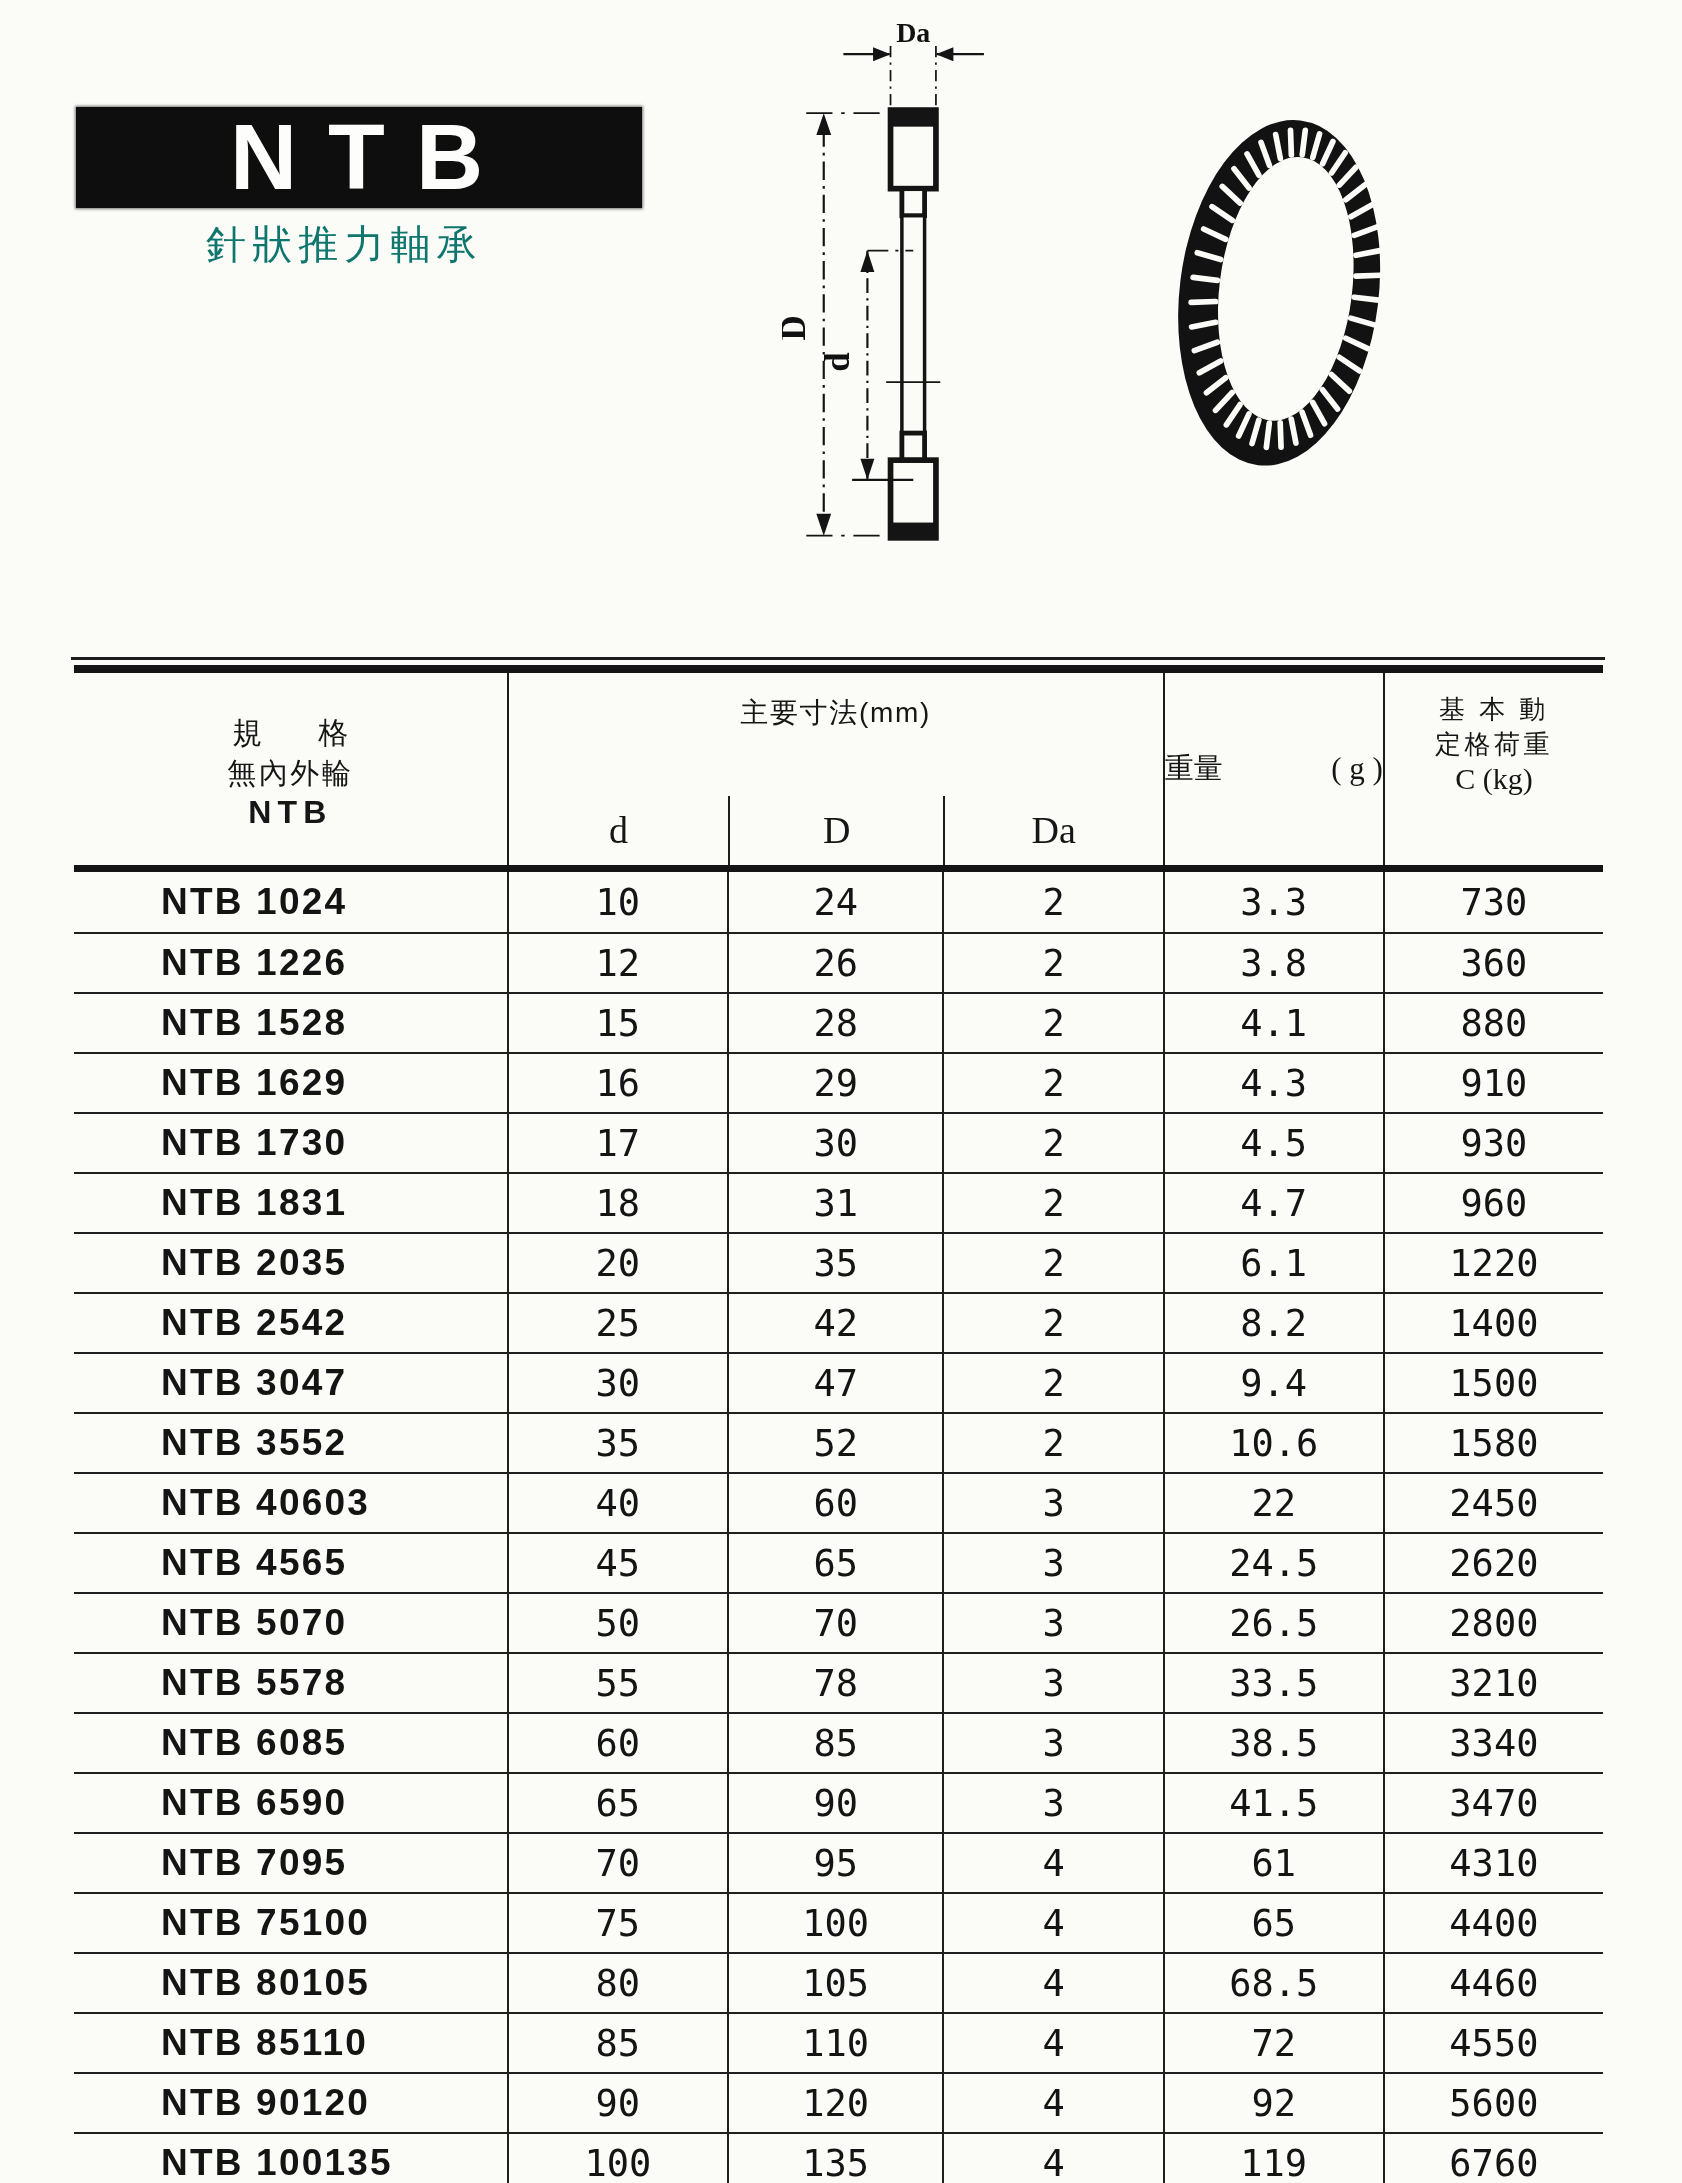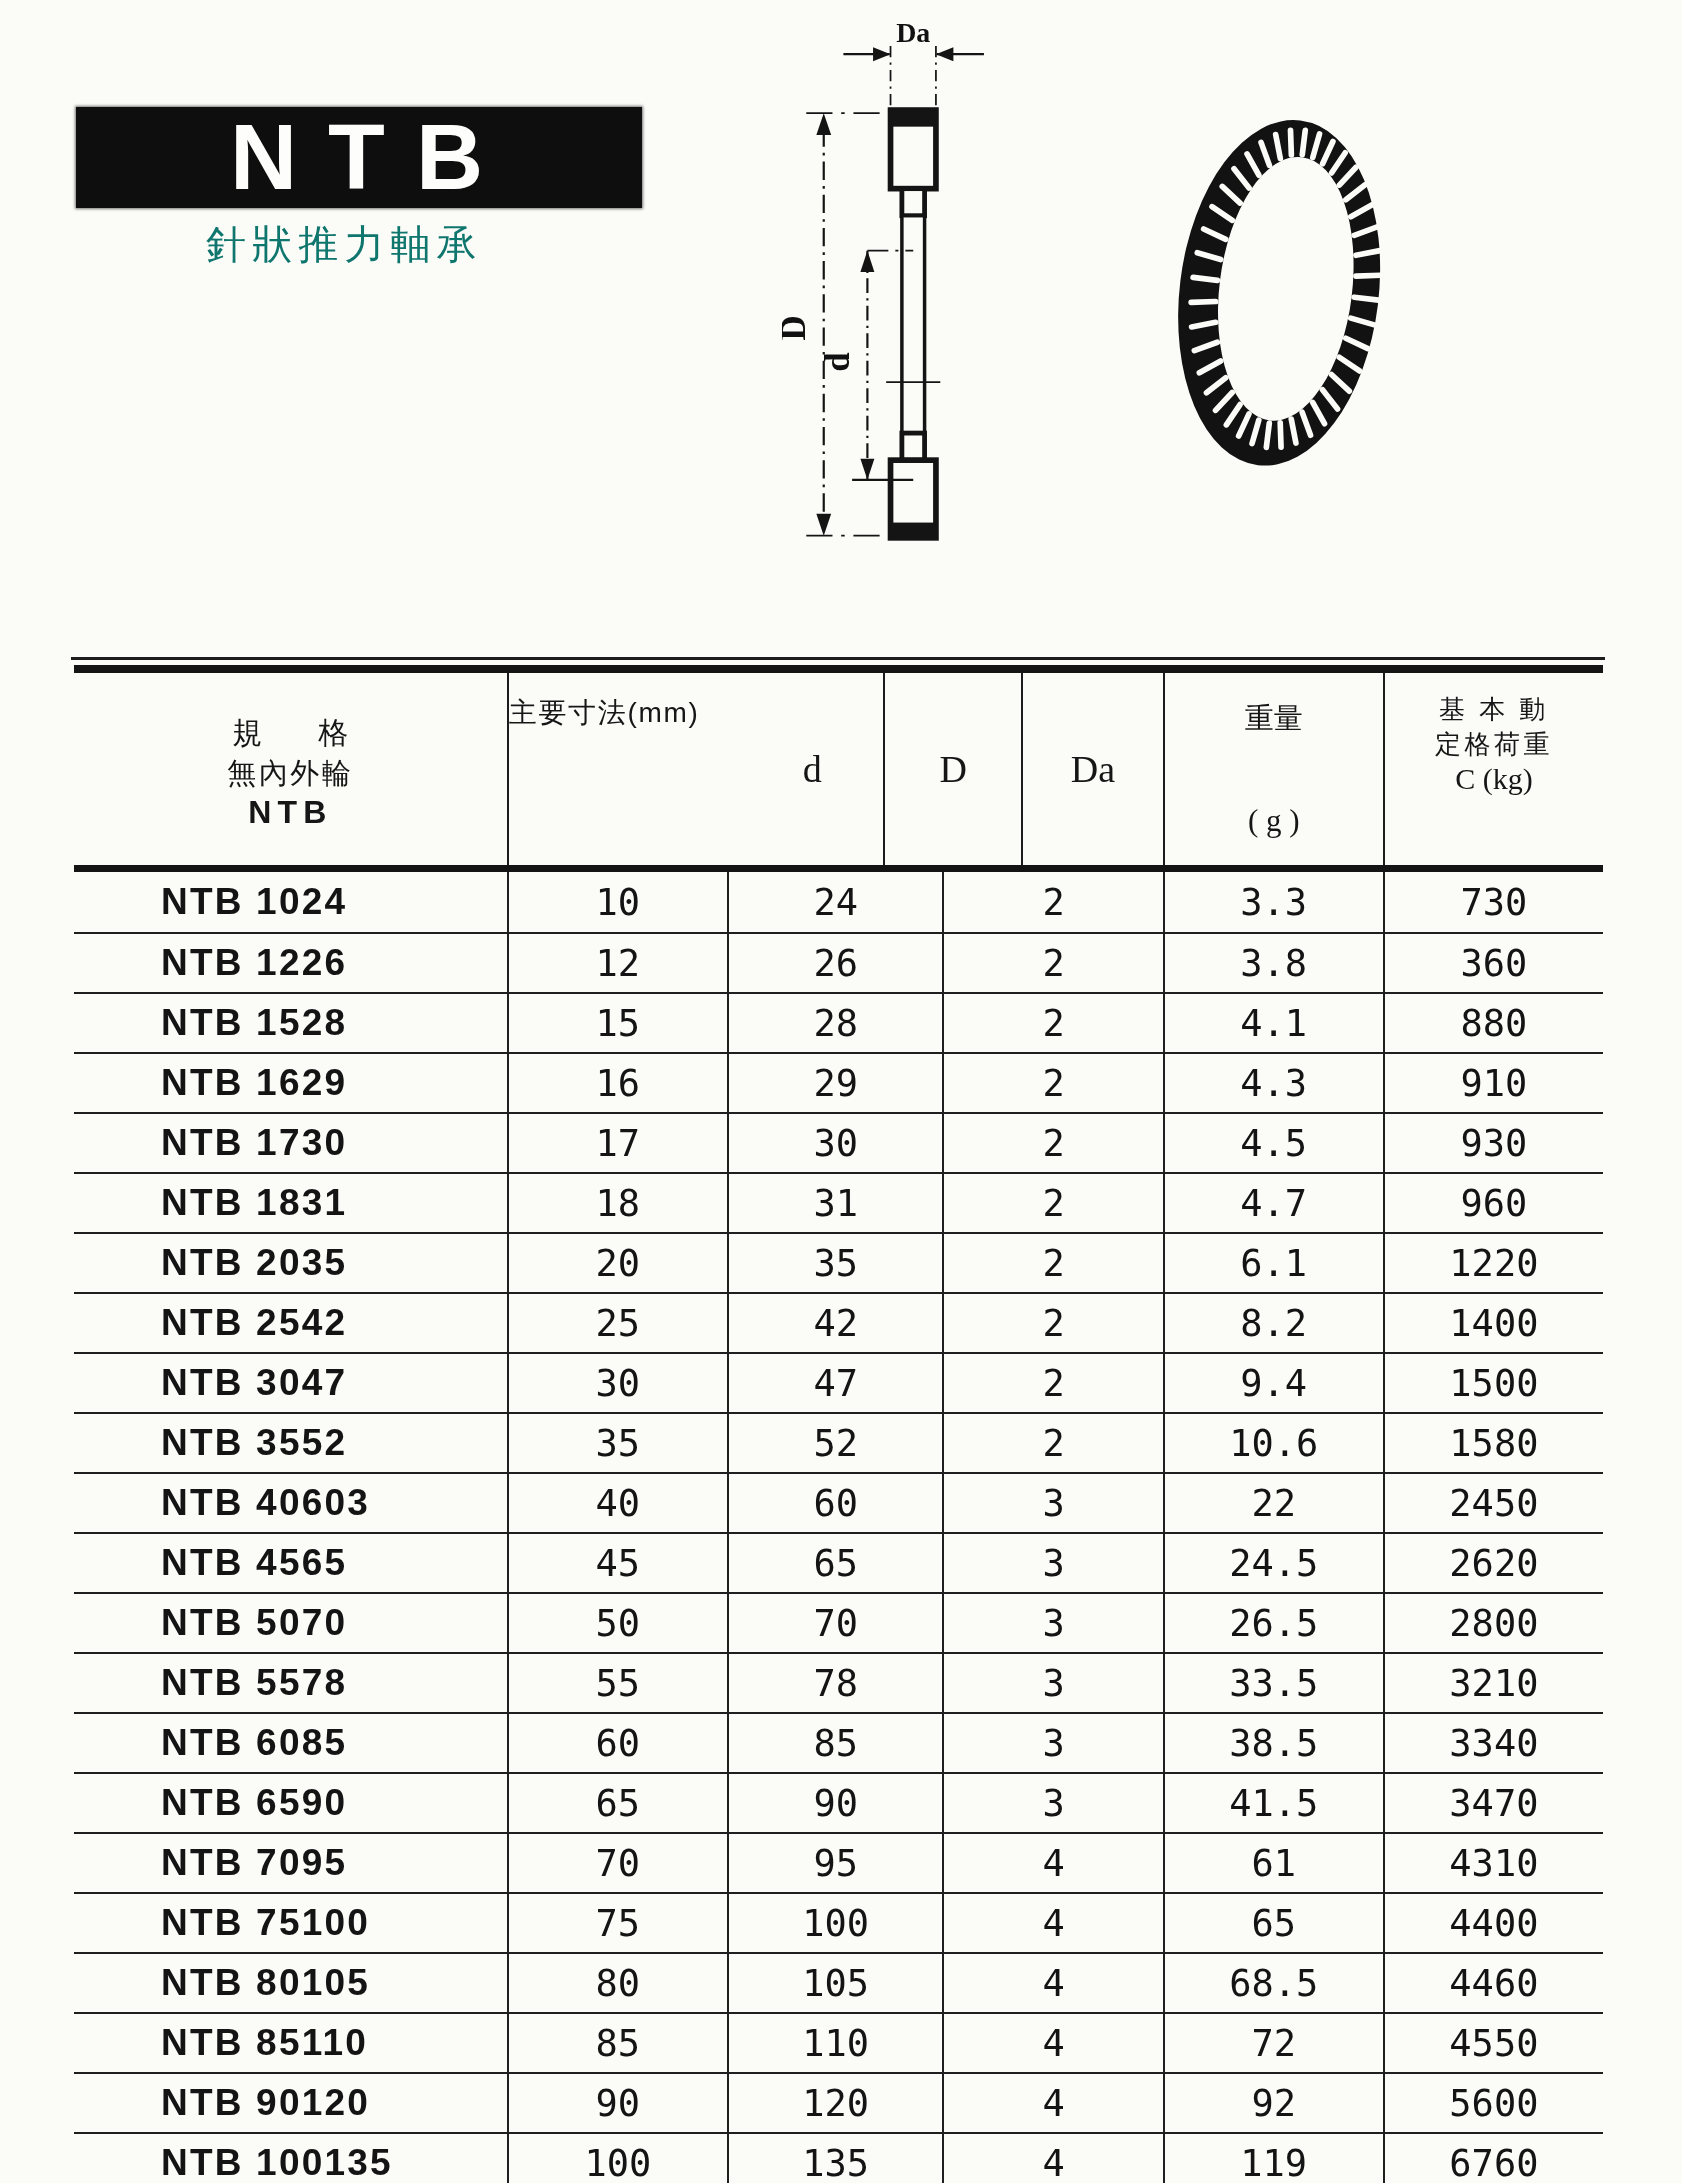--- a/index.html
+++ b/index.html
@@ -39,28 +39,28 @@
   }
   .thead{
     display:grid;grid-template-columns:28.3% 14.4% 14.1% 14.4% 14.4% 14.4%;
     height:192px;border-bottom:7.9px solid #141414;
   }
   .h-spec{display:flex;flex-direction:column;justify-content:center;
     align-items:center;padding:17.5px 0 11.4px;}
   .h-spec .l1{font-size:30px;letter-spacing:13px;padding-left:13px;}
   .h-spec .l2{font-size:29px;letter-spacing:2.6px;}
   .h-spec .l3{font-size:32px;font-weight:700;letter-spacing:6.1px;}
-  .h-dims{grid-column:2 / 5;display:flex;border-left:2.2px solid #1c1c1c;gap:42px;}
+  .h-dims{grid-column:2 / 5;display:flex;flex-direction:column;border-left:2.2px solid #1c1c1c;gap:42px;}
   .h-dims-title{height:42%;display:flex;align-items:center;justify-content:center;
     font-size:28px;letter-spacing:1.7px;}
   .h-dims-sub{flex:1;display:grid;grid-template-columns:33.6% 32.8% 33.6%;}
   .h-dims-sub .sub{display:flex;align-items:center;justify-content:center;
     font-family:"Liberation Serif",serif;font-size:38px;}
   .h-dims-sub .sub + .sub{border-left:2.2px solid #1c1c1c;}
-  .h-wt{display:flex;flex-direction:column;justify-content:space-between;align-items:center;
+  .h-wt{display:flex;flex-direction:row;justify-content:space-between;align-items:center;
     padding:26px 0 26px;border-left:2.2px solid #1c1c1c;}
   .h-wt .l1{font-size:29px;}
   .h-wt .l2{font-size:31px;font-family:"Liberation Serif",serif;}
   .h-load{display:flex;flex-direction:column;justify-content:flex-start;align-items:center;
     padding:19px 0 17.5px;border-left:2.2px solid #1c1c1c;}
   .h-load .l1,.h-load .l2{font-size:26px;letter-spacing:3.5px;}
   .h-load .l3{font-size:30px;font-family:"Liberation Serif",serif;}
   .tbody{display:block;}
   .trow{display:grid;grid-template-columns:28.3% 14.4% 14.1% 14.4% 14.4% 14.4%;height:60px;}
   .tcell{

